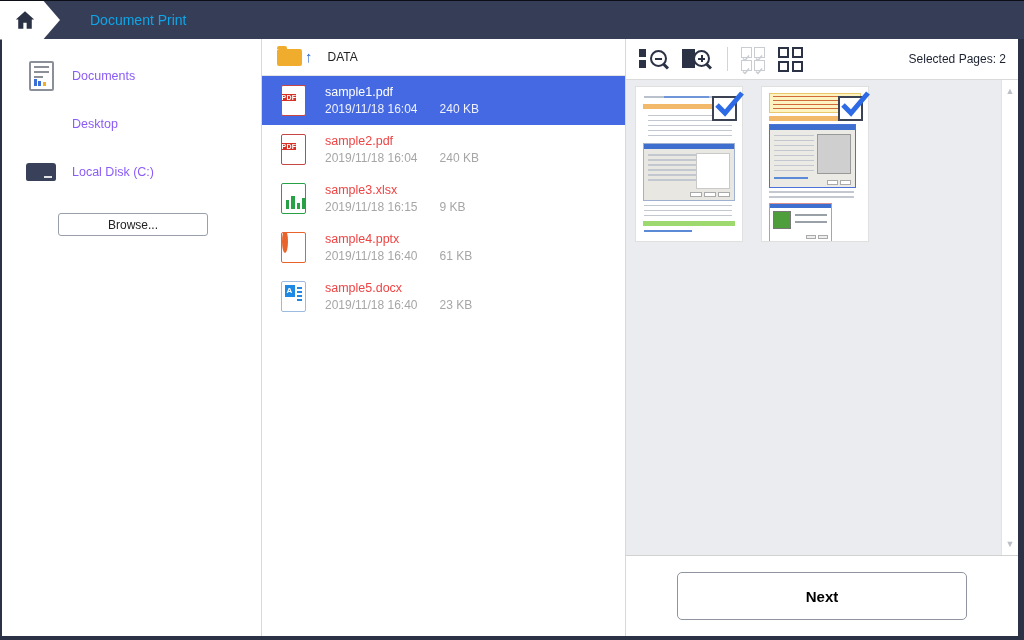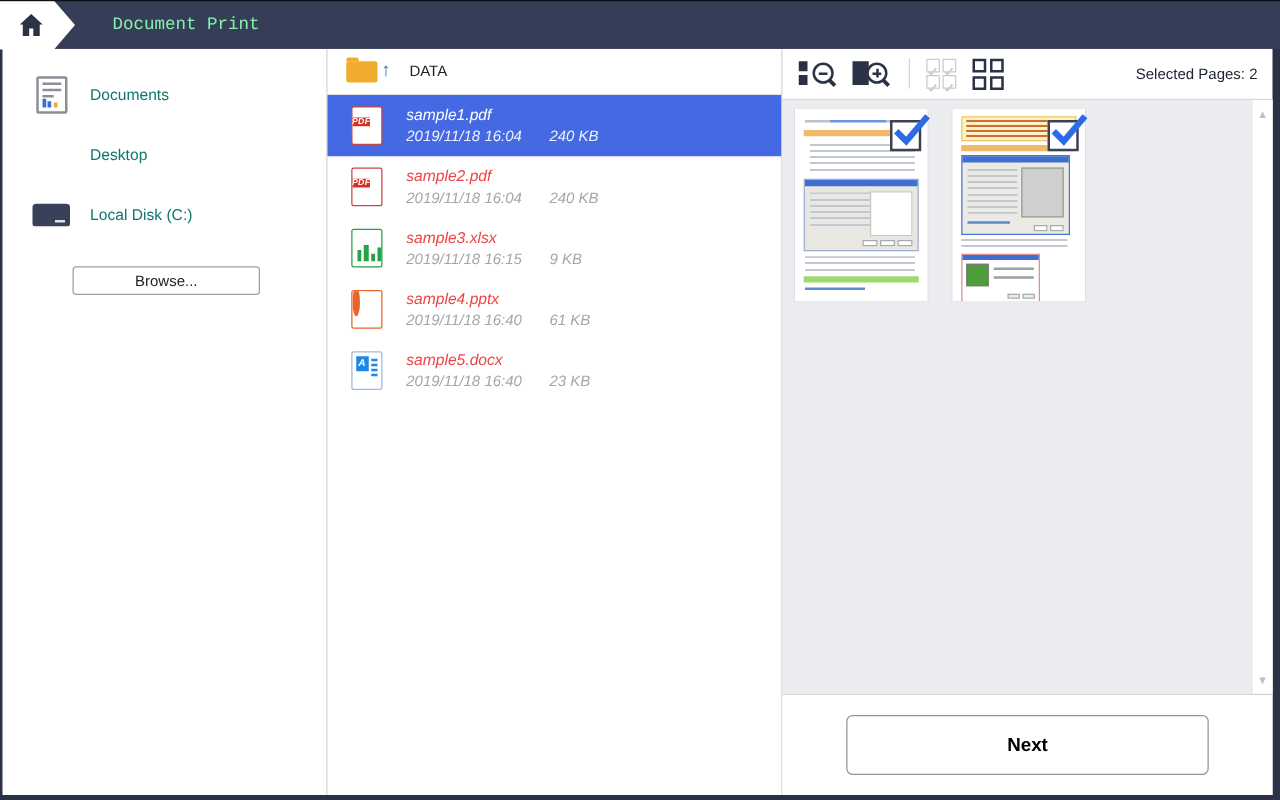--- a/index.html
+++ b/index.html
@@ -14,30 +14,30 @@
   .titlebar-title { font-size:12px; letter-spacing:.2px; }
   .win-controls { margin-left:auto; display:flex; height:100%; }
   .win-btn { width:42px; height:100%; display:flex; align-items:center; justify-content:center; color:#fff; cursor:default; }
   .glyph-min { width:11px; height:2px; background:#fff; }
   .glyph-max { width:10px; height:9px; border:2px solid #fff; }
   .glyph-close { font-size:13px; font-weight:bold; }
 
   
   .navbar { height:39px; background:#363e57; border-top:1px solid #0c0f18; display:flex; align-items:center; position:relative; }
   .home-btn { width:60px; height:39px; background:#fff; clip-path:polygon(0 0,72% 0,100% 50%,72% 100%,0 100%); display:flex; align-items:center; padding-left:13px; cursor:pointer; }
-  .nav-title { color:#86efac; font-size:14px; margin-left:30px;font-family:Liberation Mono, monospace; }
+  .nav-title { color:#0ea5e9; font-size:14px; margin-left:30px; }
 
   
   .content { flex:1; display:flex; margin:0 6px 4px 2px; background:#fff; min-height:0; }
 
   
   .sidebar { width:260px; border-right:1px solid #d8d8d8; padding-top:13px; }
   .side-item { height:48px; display:flex; align-items:center; padding-left:22px; cursor:pointer; }
   .side-icon { width:34px; display:flex; justify-content:center; }
-  .side-label { font-size:12.5px; color:#0f766e; margin-left:14px; }
+  .side-label { font-size:12.5px; color:#8b5cf6; margin-left:14px; }
   .browse-btn { display:block; width:150px; height:23px; margin:17px auto 0 56px; background:#fff; border:1px solid #9aa0aa; border-radius:3px; font-size:12px; color:#222; font-family:inherit; cursor:pointer; }
 
   
   .ic-doc { width:25px; height:30px; background:#fff; border:2px solid #8b8f98; border-radius:2px; position:relative; }
   .ic-doc .l { position:absolute; left:3px; right:3px; height:2px; background:#8b8f98; }
   .ic-doc .bars { position:absolute; left:3px; bottom:3px; display:flex; align-items:flex-end; gap:1.5px; }
   .ic-doc .bars i { width:3px; display:block; }
   
   .ic-desktop { width:28px; height:24px; position:relative; }
   .ic-desktop .scr { width:28px; height:17px; background:#39415a; border-radius:2px; }
@@ -47,21 +47,21 @@
   .ic-disk { width:30px; height:18px; background:#39415a; border-radius:3px 3px 2px 2px; position:relative; }
   .ic-disk i { position:absolute; right:4px; bottom:3px; width:8px; height:2px; background:#fff; opacity:.85; }
 
   
   .filelist { width:364px; border-right:1px solid #d8d8d8; display:flex; flex-direction:column; }
   .fl-header { height:37px; display:flex; align-items:center; padding-left:15px; border-bottom:1px solid #e4e4e4; cursor:pointer; }
   .folder { width:25px; height:17px; background:#f0ad2d; border-radius:2px; position:relative; }
   .folder:before { content:""; position:absolute; top:-3px; left:0; width:10px; height:3px; background:#f0ad2d; border-radius:2px 2px 0 0; }
   .up-arrow { color:#2f6ad9; font-weight:bold; font-size:15px; margin-left:3px; margin-top:-2px; }
   .fl-header-label { font-size:12px; color:#222; margin-left:15px; }
-  .file-row { height:49px; display:flex; align-items:center; padding-left:14px; cursor:pointer;font-style:italic; }
+  .file-row { height:49px; display:flex; align-items:center; padding-left:14px; cursor:pointer; }
   .file-row.selected { background:#4569e2; }
   .file-icon-box { width:34px; display:flex; justify-content:center; }
   .file-texts { margin-left:15px; }
   .file-name { font-size:12.5px; color:#ef4444; margin-bottom:3px; }
   .file-meta { font-size:12px; color:#a6a6a6; display:flex;align-items:center; }
   .file-meta .size { margin-left:22px; }
   .file-row.selected .file-name { color:#fff; }
   .file-row.selected .file-meta { color:#eef1ff; }
 
   

